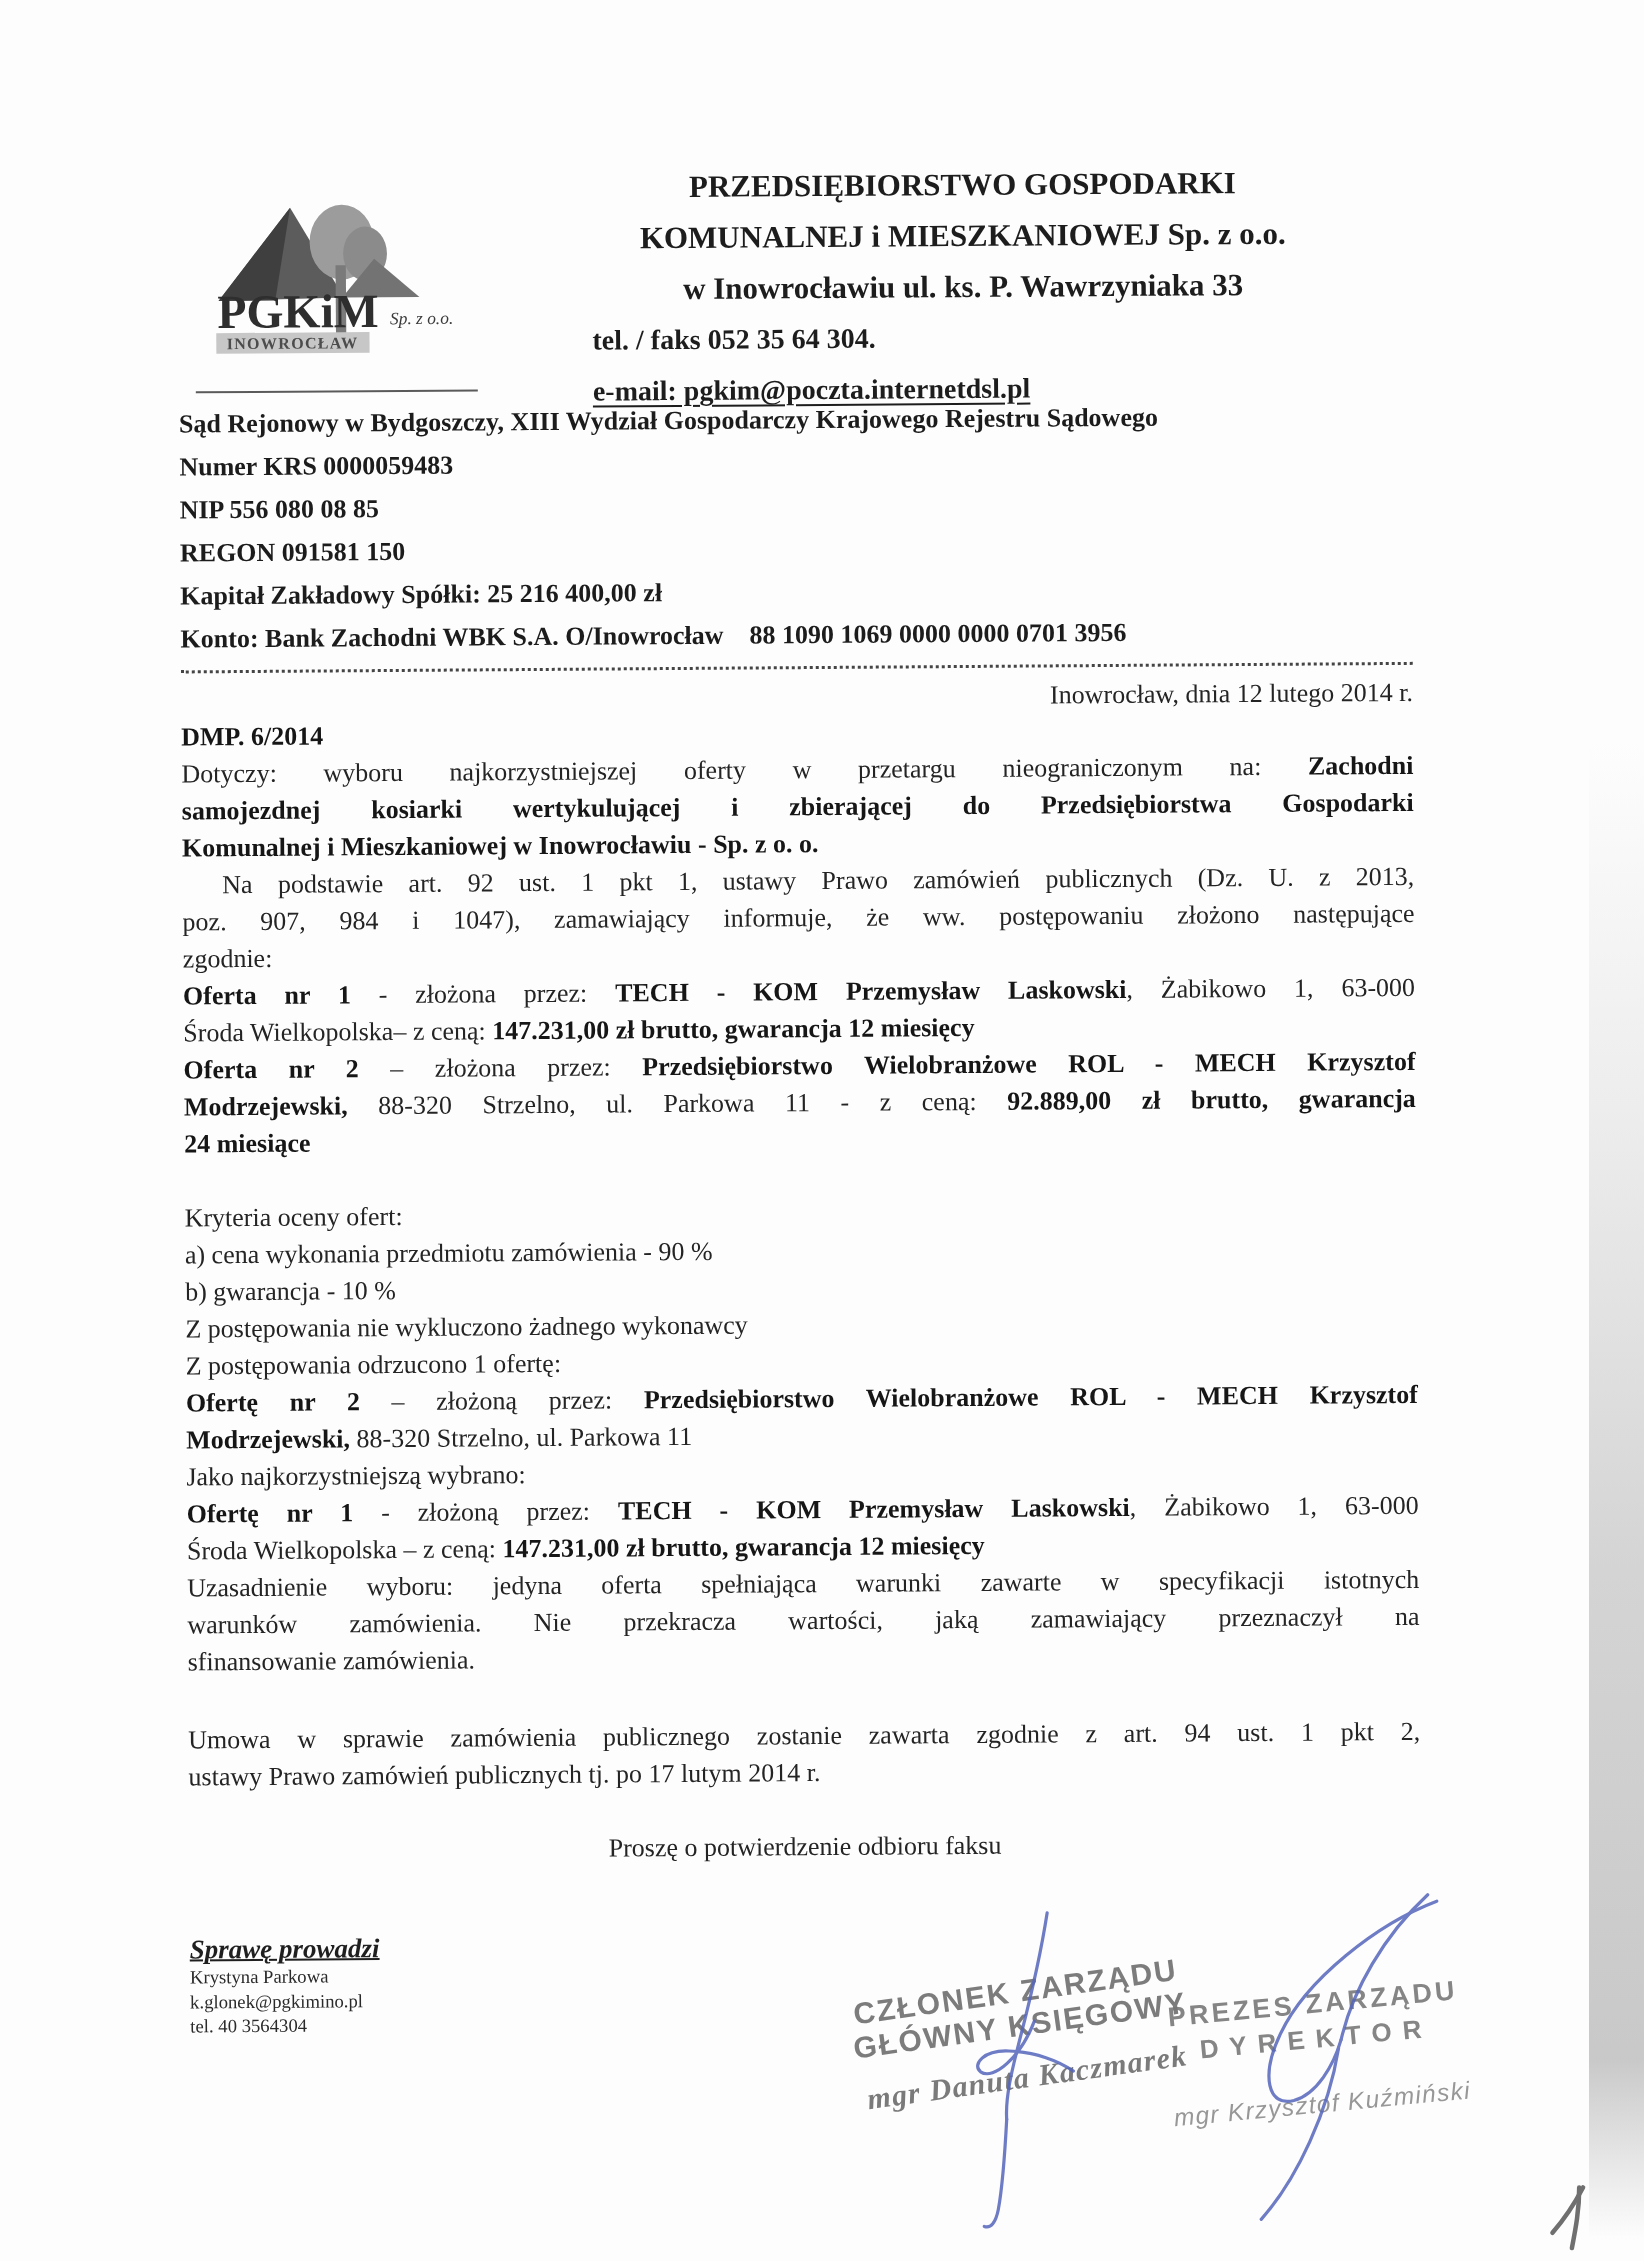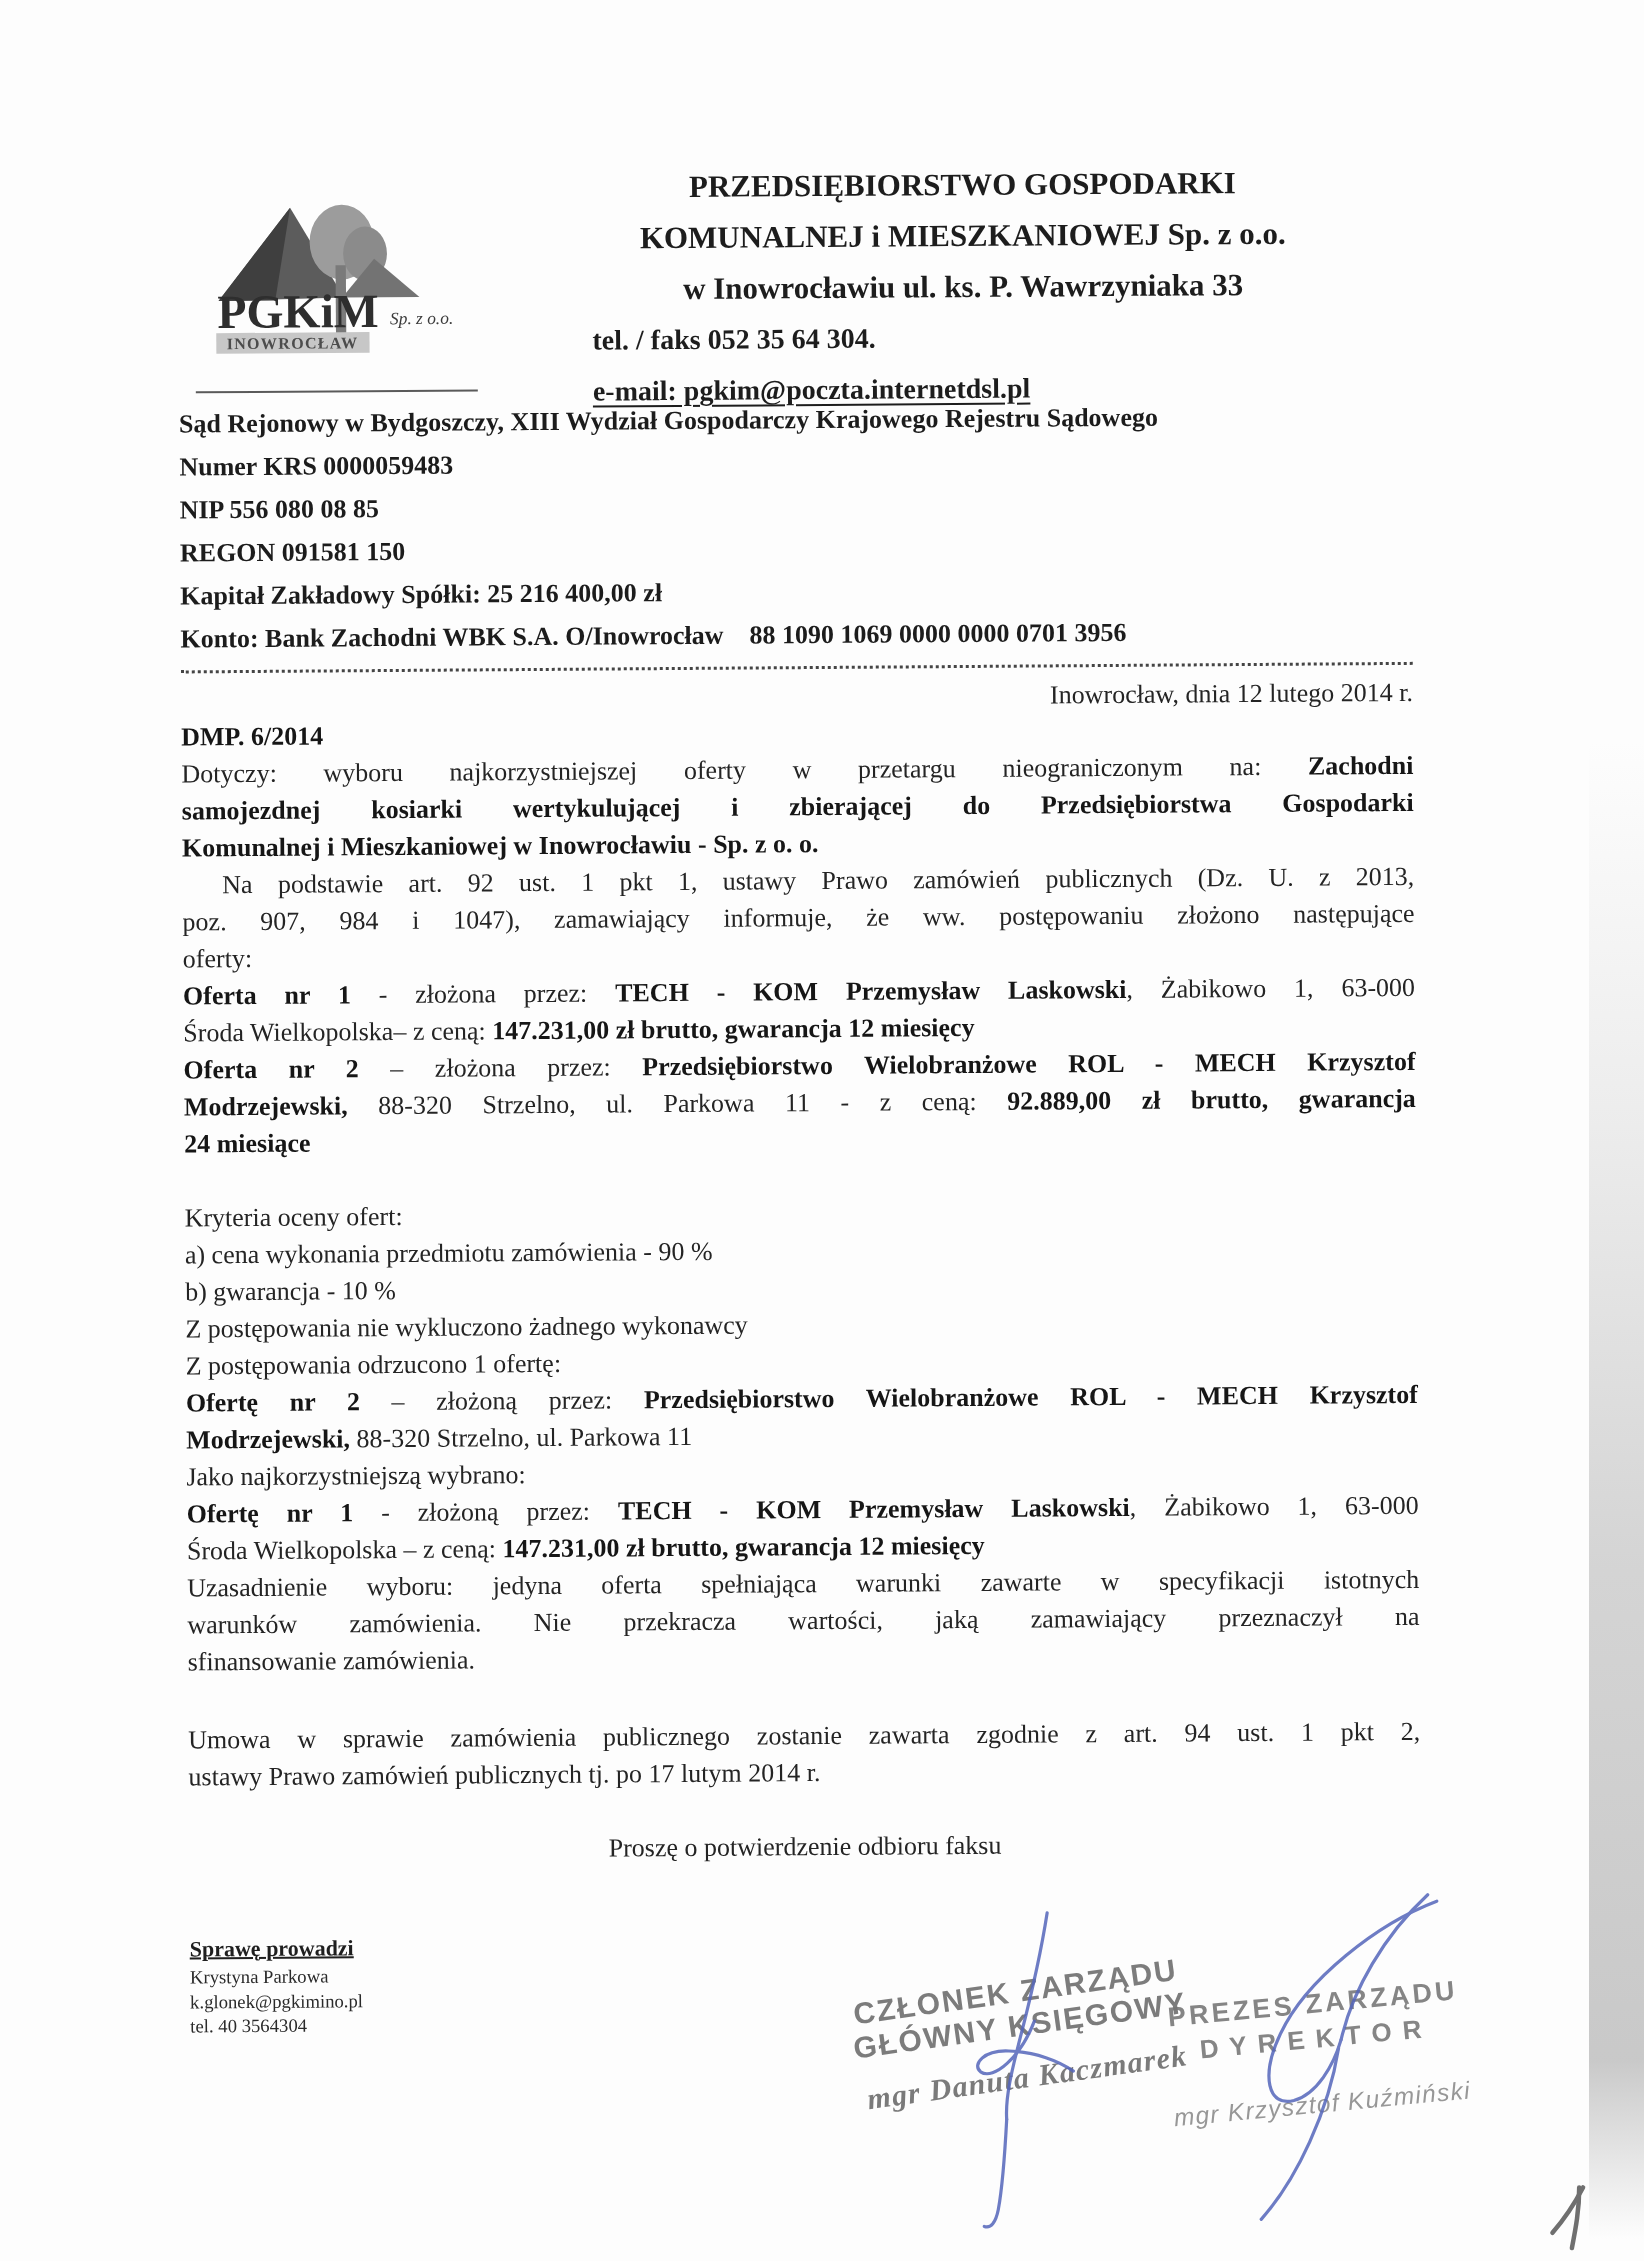--- a/index.html
+++ b/index.html
@@ -28,21 +28,21 @@
   .date-line{position:absolute;left:184px;top:678px;width:1232px;text-align:right;
              font-size:26px;line-height:37px;}
 
   
   .doc-body{position:absolute;left:184px;top:714px;width:1232px;font-size:26px;line-height:37px;}
   .doc-body b{font-weight:700;color:#161616;}
   .tline{min-height:37px;}
 
   
   .contact{position:absolute;left:184px;top:1933px;font-size:18.7px;line-height:24.5px;color:#2a2a2a;}
-  .c-head{font-size:22px;font-weight:700;text-decoration:underline;
+  .c-head{font-size:27px;font-weight:700;font-style:italic;text-decoration:underline;
           text-decoration-thickness:1.9px;margin-bottom:3.9px;color:#1f1f1f;}
   .c-mail{text-decoration-thickness:1.3px;}
 
   
   .stamp{position:absolute;text-align:center;opacity:.88;}
   .stamp-left{left:770px;top:1976px;width:490px;transform:rotate(-7.5deg);}
   .stamp-right{left:1137px;top:1992px;width:348px;transform:rotate(-5deg);}
   .st-title{font-family:"Liberation Sans", sans-serif;font-weight:700;font-size:30px;
             line-height:34px;letter-spacing:1.9px;color:#6b6b6b;white-space:nowrap;}
   .st-title-r{font-size:27px;line-height:31px;letter-spacing:3.2px;color:#757575;}
@@ -108,21 +108,21 @@
           <div class="tline"><b>DMP. 6/2014</b></div>
         </div>
         <div class="para">
           <div class="tline" style="text-align: justify; text-align-last: justify;"><span>Dotyczy: wyboru najkorzystniejszej oferty w przetargu nieograniczonym na: </span><b>Zachodni</b></div>
           <div class="tline" style="text-align: justify; text-align-last: justify;"><b>samojezdnej kosiarki wertykulującej i zbierającej do Przedsiębiorstwa Gospodarki</b></div>
           <div class="tline"><b>Komunalnej i Mieszkaniowej w Inowrocławiu - Sp. z o. o.</b></div>
         </div>
         <div class="para">
           <div class="tline" style="text-align: justify; text-align-last: justify; text-indent: 40px;"><span>Na podstawie art. 92 ust. 1 pkt 1, ustawy Prawo zamówień publicznych (Dz. U. z 2013,</span></div>
           <div class="tline" style="text-align: justify; text-align-last: justify;"><span>poz. 907, 984 i 1047), zamawiający informuje, że ww. postępowaniu złożono następujące</span></div>
-          <div class="tline"><span>oferty:</span></div>
+          <div class="tline"><span>zgodnie:</span></div>
         </div>
         <div class="para">
           <div class="tline" style="text-align: justify; text-align-last: justify;"><b>Oferta nr 1</b><span> - złożona przez: </span><b>TECH - KOM Przemysław Laskowski</b><span>, Żabikowo 1, 63-000</span></div>
           <div class="tline"><span>Środa Wielkopolska– z ceną: </span><b>147.231,00 zł brutto, gwarancja 12 miesięcy</b></div>
         </div>
         <div class="para">
           <div class="tline" style="text-align: justify; text-align-last: justify;"><b>Oferta nr 2</b><span> – złożona przez: </span><b>Przedsiębiorstwo Wielobranżowe ROL - MECH Krzysztof</b></div>
           <div class="tline" style="text-align: justify; text-align-last: justify;"><b>Modrzejewski,</b><span> 88-320 Strzelno, ul. Parkowa 11 - z ceną: </span><b>92.889,00 zł brutto, gwarancja</b></div>
           <div class="tline"><b>24 miesiące</b></div>
         </div>

